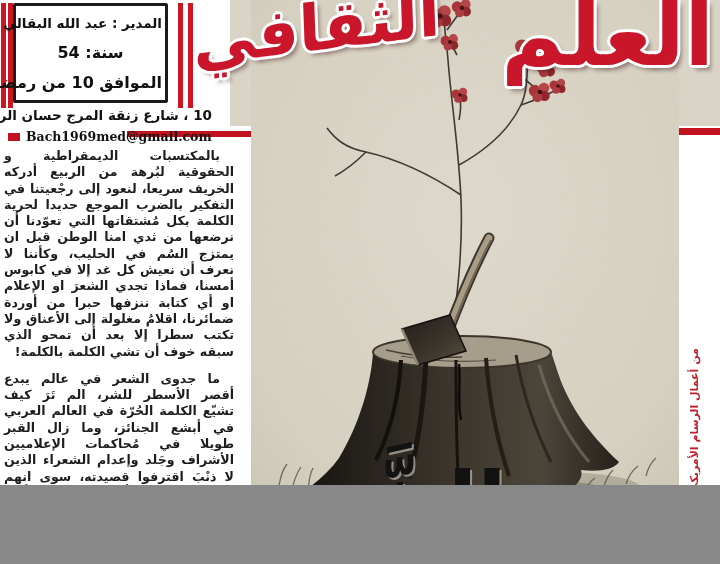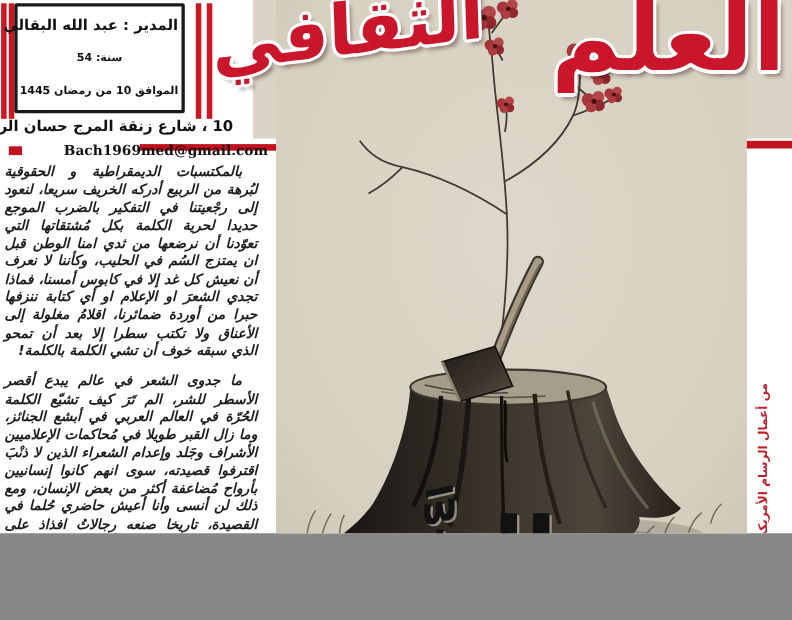--- a/index.html
+++ b/index.html
@@ -19,29 +19,29 @@
   .bar{position:absolute;top:3px;height:105px;width:5px;background:#cc1622;}
   .bar.l1{left:1px;}.bar.l2{left:8px;}
   .bar.r1{left:178px;}.bar.r2{left:188px;}
   .masthead-box{
     position:absolute;left:13px;top:3px;width:155px;height:100px;
     background:#fff;border:3px solid #1a1a1a;border-radius:2px;
     direction:rtl;text-align:center;color:#111;
     display:flex;flex-direction:column;justify-content:space-around;
     padding:2px 3px;box-sizing:border-box;
   }
-  .masthead-box .mline{font-weight:bold;font-size:10px;line-height:18px;white-space:nowrap;}
+  .masthead-box .mline{font-weight:bold;font-size:16px;line-height:18px;white-space:nowrap;}
   .masthead-box .mline.first{font-size:13.5px;}
   .address-line{
     position:absolute;left:0;top:107px;width:212px;direction:rtl;text-align:center;
     font-weight:bold;font-size:13.5px;color:#111;white-space:nowrap;
   }
   .email-row{position:absolute;left:8px;top:129px;display:flex;align-items:center;gap:6px;}
   .email-bullet{width:12px;height:8px;background:#c3121f;}
-  .email-text{font-family:"DejaVu Serif",serif;font-weight:bold;font-size:12.5px;color:#111;margin-left:32px;}
+  .email-text{font-family:"DejaVu Serif",serif;font-weight:bold;font-size:12.5px;color:#111;}
   
   .title-main{
     position:absolute;right:6px;top:-8px;direction:rtl;
     font-size:86px;font-weight:bold;color:#c9162a;line-height:1;
     text-shadow:-3px 0 #fff,3px 0 #fff,0 -3px #fff,0 3px #fff,
                 -2px -2px #fff,2px 2px #fff,-2px 2px #fff,2px -2px #fff,
                 4px 5px 4px rgba(60,20,20,.45);
   }
   .title-sub{
     position:absolute;left:192px;top:-4px;direction:rtl;
@@ -50,21 +50,21 @@
     text-shadow:-3px 0 #fff,3px 0 #fff,0 -3px #fff,0 3px #fff,
                 -2px -2px #fff,2px 2px #fff,-2px 2px #fff,2px -2px #fff,
                 4px 5px 4px rgba(60,20,20,.45);
   }
   
   .article-column{
     position:absolute;left:4px;top:148px;width:230px;direction:rtl;
     color:#1d1d1d;font-size:12.6px;line-height:16.3px;font-weight:600;
     text-align:justify;
   }
-  .article-column p{margin:0 0 11px 0;text-indent:14px;font-style:italic;}
+  .article-column p{margin:0 0 11px 0;text-indent:14px;}
   
   .evil-headline{
     position:absolute;left:304px;top:458px;direction:rtl;
     font-size:86px;font-weight:bold;color:#121212;line-height:1.05;
     text-shadow:2px 2px 0 rgba(215,210,194,.6);
     text-align:center;
   }
   
   .artist-caption{
     position:absolute;left:694px;top:456px;

